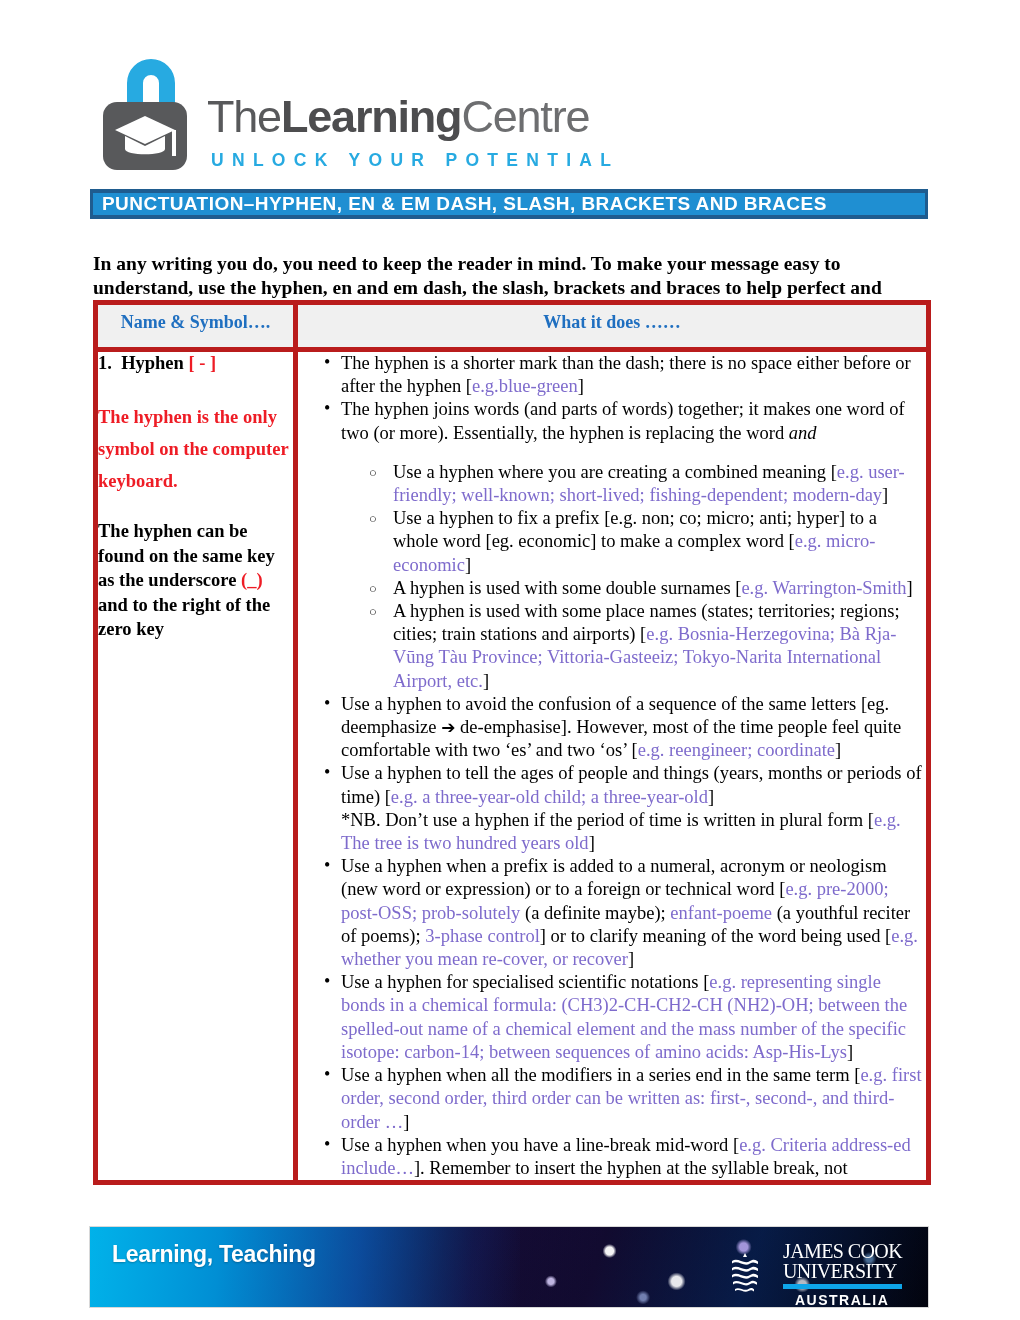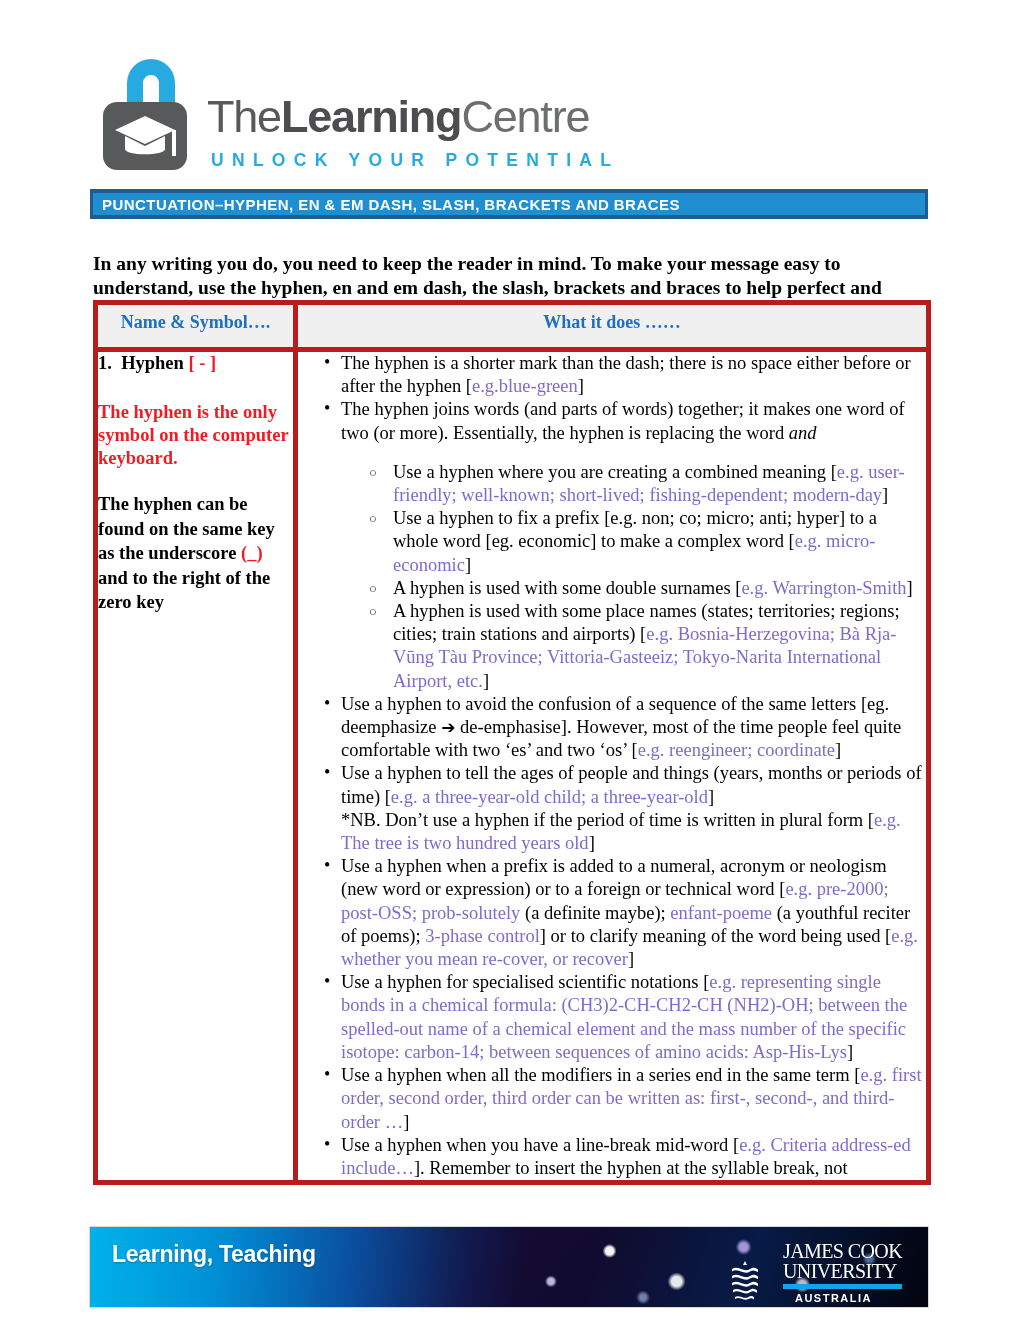--- a/index.html
+++ b/index.html
@@ -78,21 +78,21 @@
     border-top: 4px solid #1F5C8F;
     border-bottom: 4px solid #1F5C8F;
     border-left: 3px solid #1F5C8F;
     border-right: 3px solid #1F5C8F;
     box-sizing: border-box;
     display: flex;
     align-items: center;
   }
   .banner-text {
     font-family: "Liberation Sans", sans-serif;
-    font-size: 15px;
+    font-size: 19px;
     font-weight: 700;
     color: #ffffff;
     letter-spacing: 0.45px;
     padding-left: 9px;
     white-space: nowrap;
   }
 
   
   .intro {
     position: absolute;
@@ -142,21 +142,21 @@
   .lead-line {
     font-size: 18.5px;
     font-weight: 700;
     line-height: 23px;
     margin: 0 0 26px 0;
   }
   .red { color: #EE1C25; }
   .redblock {
     font-size: 18.5px;
     font-weight: 700;
-    line-height: 23px;
+    line-height: 32px;
     color: #EE1C25;
     margin: 12px 0 22px 0;
   }
   .blkblock {
     font-size: 18.5px;
     font-weight: 700;
     line-height: 24.5px;
     color: #000000;
     margin: 0;
   }
@@ -258,39 +258,39 @@
     color: #ffffff;
     line-height: 27px;
     letter-spacing: -0.3px;
     text-shadow: 0 1px 2px rgba(0,0,0,0.25);
   }
   .jcu {
     position: absolute;
     right: 26px;
     top: 14px;
     display: flex;
-    align-items: flex-end;
+    align-items: center;
     gap: 23px;
   }
   .jcu-crest { width: 30px; height: 44px; }
   .jcu-text {
     font-family: "Liberation Serif", serif;
     color: #ffffff;
     line-height: 1.0;
   }
   .jcu-l1, .jcu-l2 {
     font-size: 20px;
     letter-spacing: -0.6px;
     display: block;
   }
   .jcu-l2 { border-bottom: 5px solid #0ea5e9; padding-bottom: 3px; }
   .jcu-l3 {
     display: block;
     font-family: "Liberation Sans", sans-serif;
-    font-size: 11px;
+    font-size: 14px;
     font-weight: 700;
     letter-spacing: 1.5px;
     margin-top: 4px;
     margin-left: 12px;
   }
 </style>
 </head>
 <body>
 
 <div class="page">

